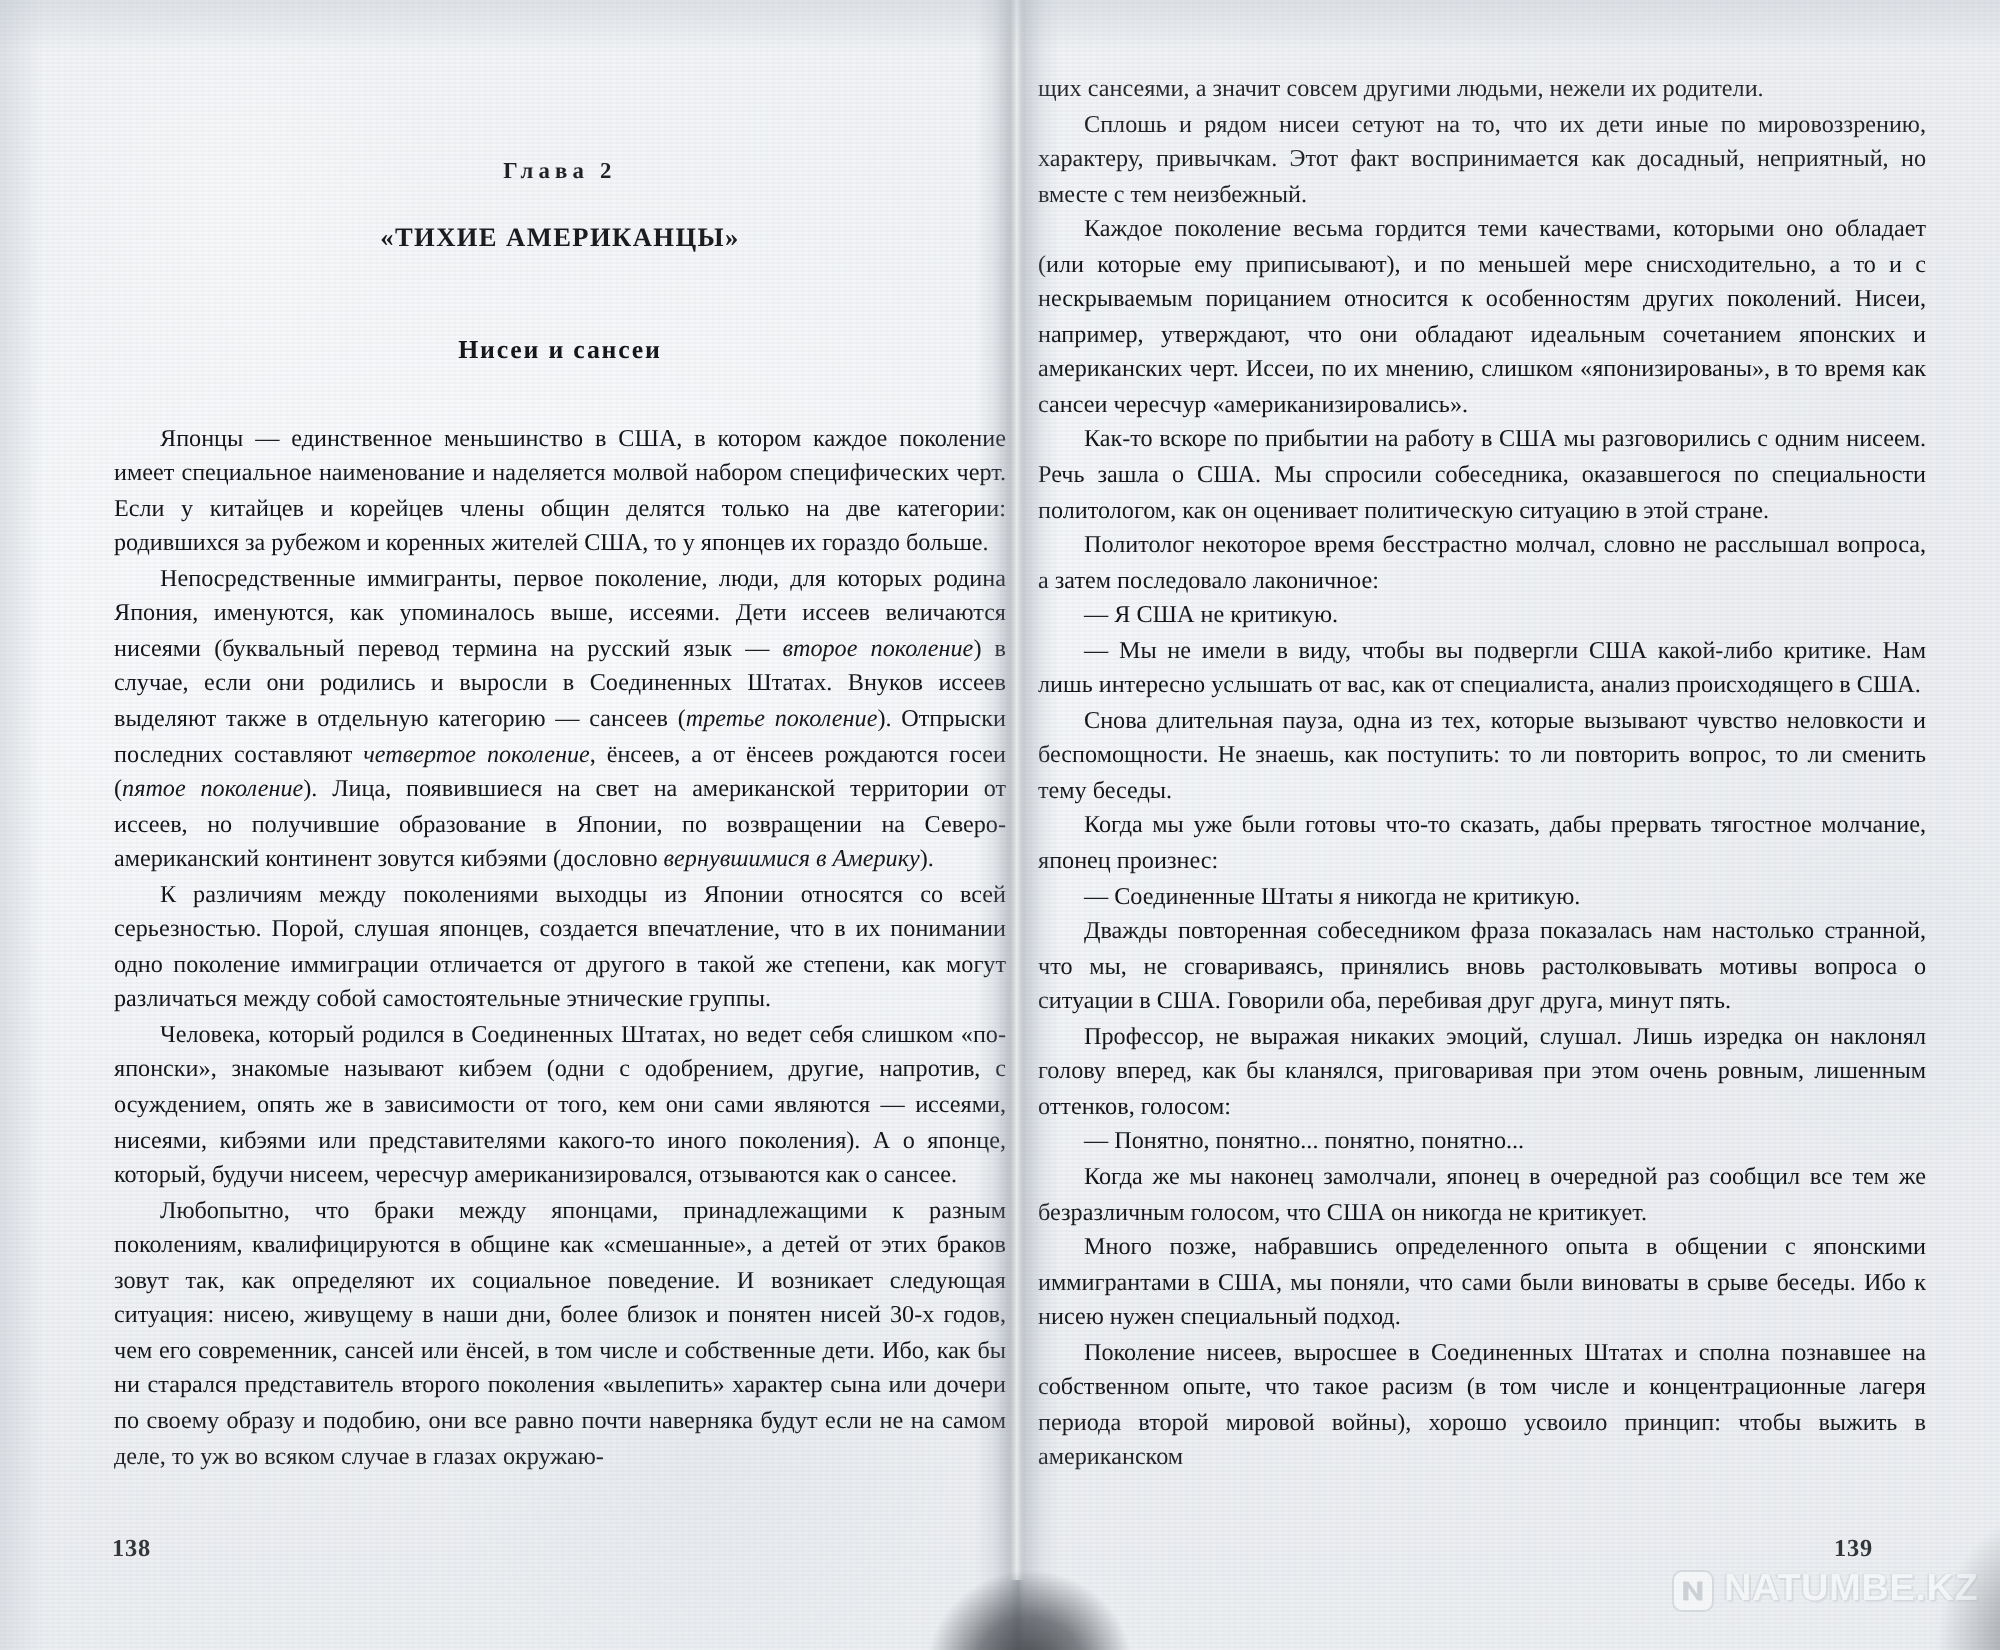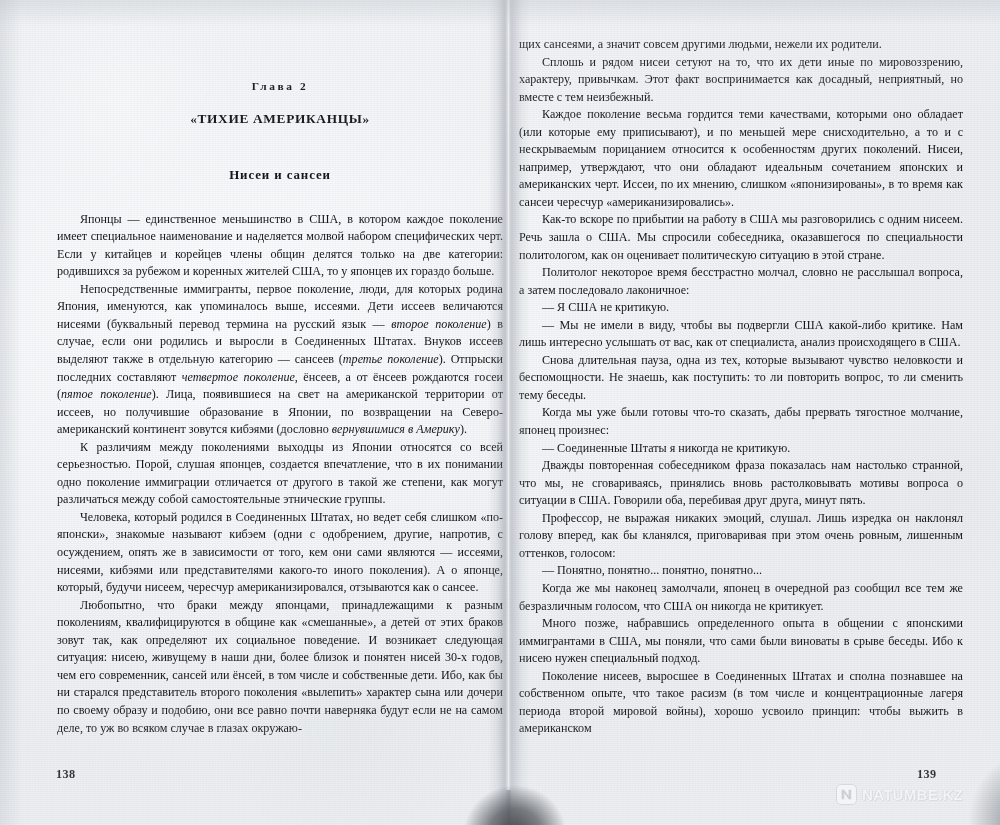--- a/index.html
+++ b/index.html
@@ -195,21 +195,21 @@
     border: 1.5px solid #c2c8ce;
     display: flex;
     align-items: center;
     justify-content: center;
     box-sizing: border-box;
   }
   .wm-logo svg { display: block; }
   .wm-text {
     font-family: "Liberation Sans", sans-serif;
     font-weight: bold;
-    font-size: 15px;
+    font-size: 19px;
     letter-spacing: .3px;
     color: #ffffff;
     text-shadow:
        0 0 1px rgba(150,158,168,.9),
        1px 1px 0 rgba(178,185,193,.55),
       -1px 0 0 rgba(178,185,193,.4);
   }
 </style>
 </head>
 <body>

